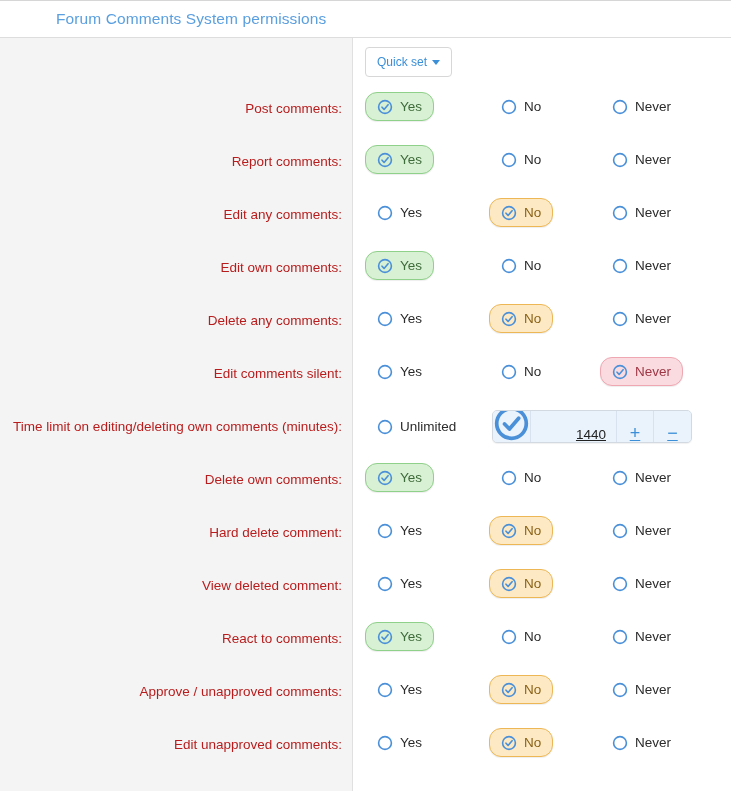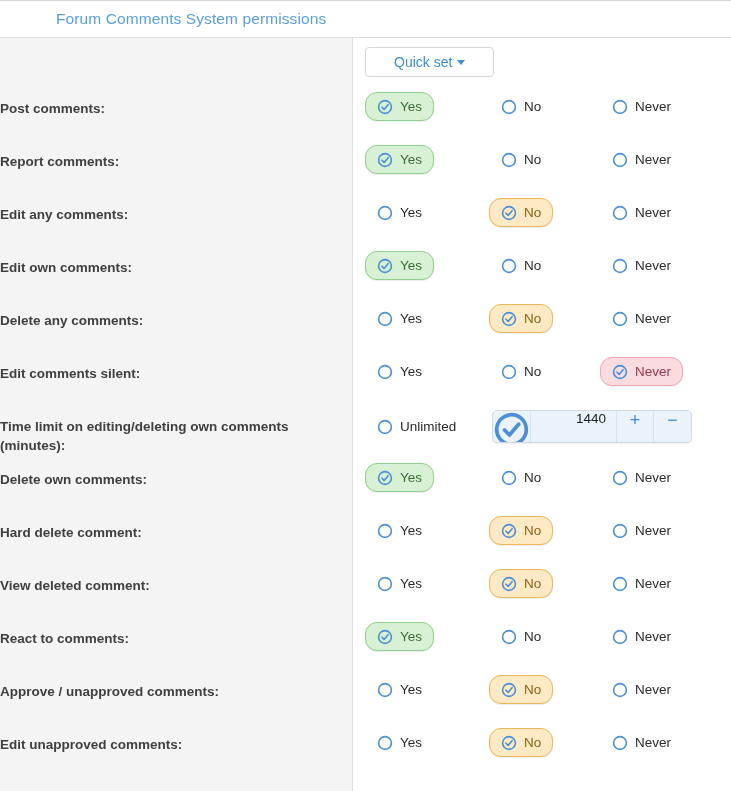--- a/index.html
+++ b/index.html
@@ -59,52 +59,51 @@
   .row {
     display: flex;
     align-items: flex-start;
     min-height: 53px;
   }
   .row.toolbar-row { min-height: 47px; align-items: center; }
 
   .row-label {
     width: 354px;
     flex: 0 0 354px;
-    text-align: left;
+    text-align: right;
     padding-right: 12px;
     padding-top: 14px;
     font-size: 13.5px;
-    color: #404040;
+    color: #b91c1c;
     line-height: 19px;
     white-space: pre-line;
-    font-weight: bold;
   }
   .row.toolbar-row .row-label { padding-top: 0; }
 
   .row-controls {
     flex: 1 1 auto;
     display: flex;
     align-items: center;
     padding-left: 11px;
     padding-top: 7px;
   }
   .row.toolbar-row .row-controls { padding-top: 0; }
 
   
   .quickset-btn {
     display: inline-flex;
     align-items: center;
     gap: 5px;
     height: 30px;
-    padding: 0 28px;
+    padding: 0 11px;
     background: #ffffff;
     border: 1px solid #d7d7d7;
     border-radius: 4px;
     color: #3a8fd8;
-    font-size: 14px;
+    font-size: 12px;
     cursor: pointer;
     white-space: nowrap;
   }
   .caret-down {
     width: 0; height: 0;
     border-left: 4.5px solid transparent;
     border-right: 4.5px solid transparent;
     border-top: 5.5px solid #3a8fd8;
     display: inline-block;
     margin-top: 2px;
@@ -160,25 +159,26 @@
     height: 33px;
     border: 1px solid #d3d9e0;
     border-radius: 5px;
     overflow: hidden;
     background: #eaf2fb;
     box-shadow: 0 1px 1px rgba(0,0,0,.06);
     margin-left: 9px;
   }
   .stepper .seg {
     display: flex;
-    align-items: flex-start;
+    align-items: flex-end;
     justify-content: center;
     border-right: 1px solid #d8e2ee;
     background: #eaf2fb;
     cursor: pointer;
+    text-decoration: underline;
   }
   .stepper .seg:last-child { border-right: none; }
   .stepper .seg-check { width: 38px; }
   .stepper .seg-value {
     width: 86px;
     justify-content: flex-end;
     padding-right: 10px;
     font-size: 13.5px;
     color: #222;
     background: #eaf2fb;

